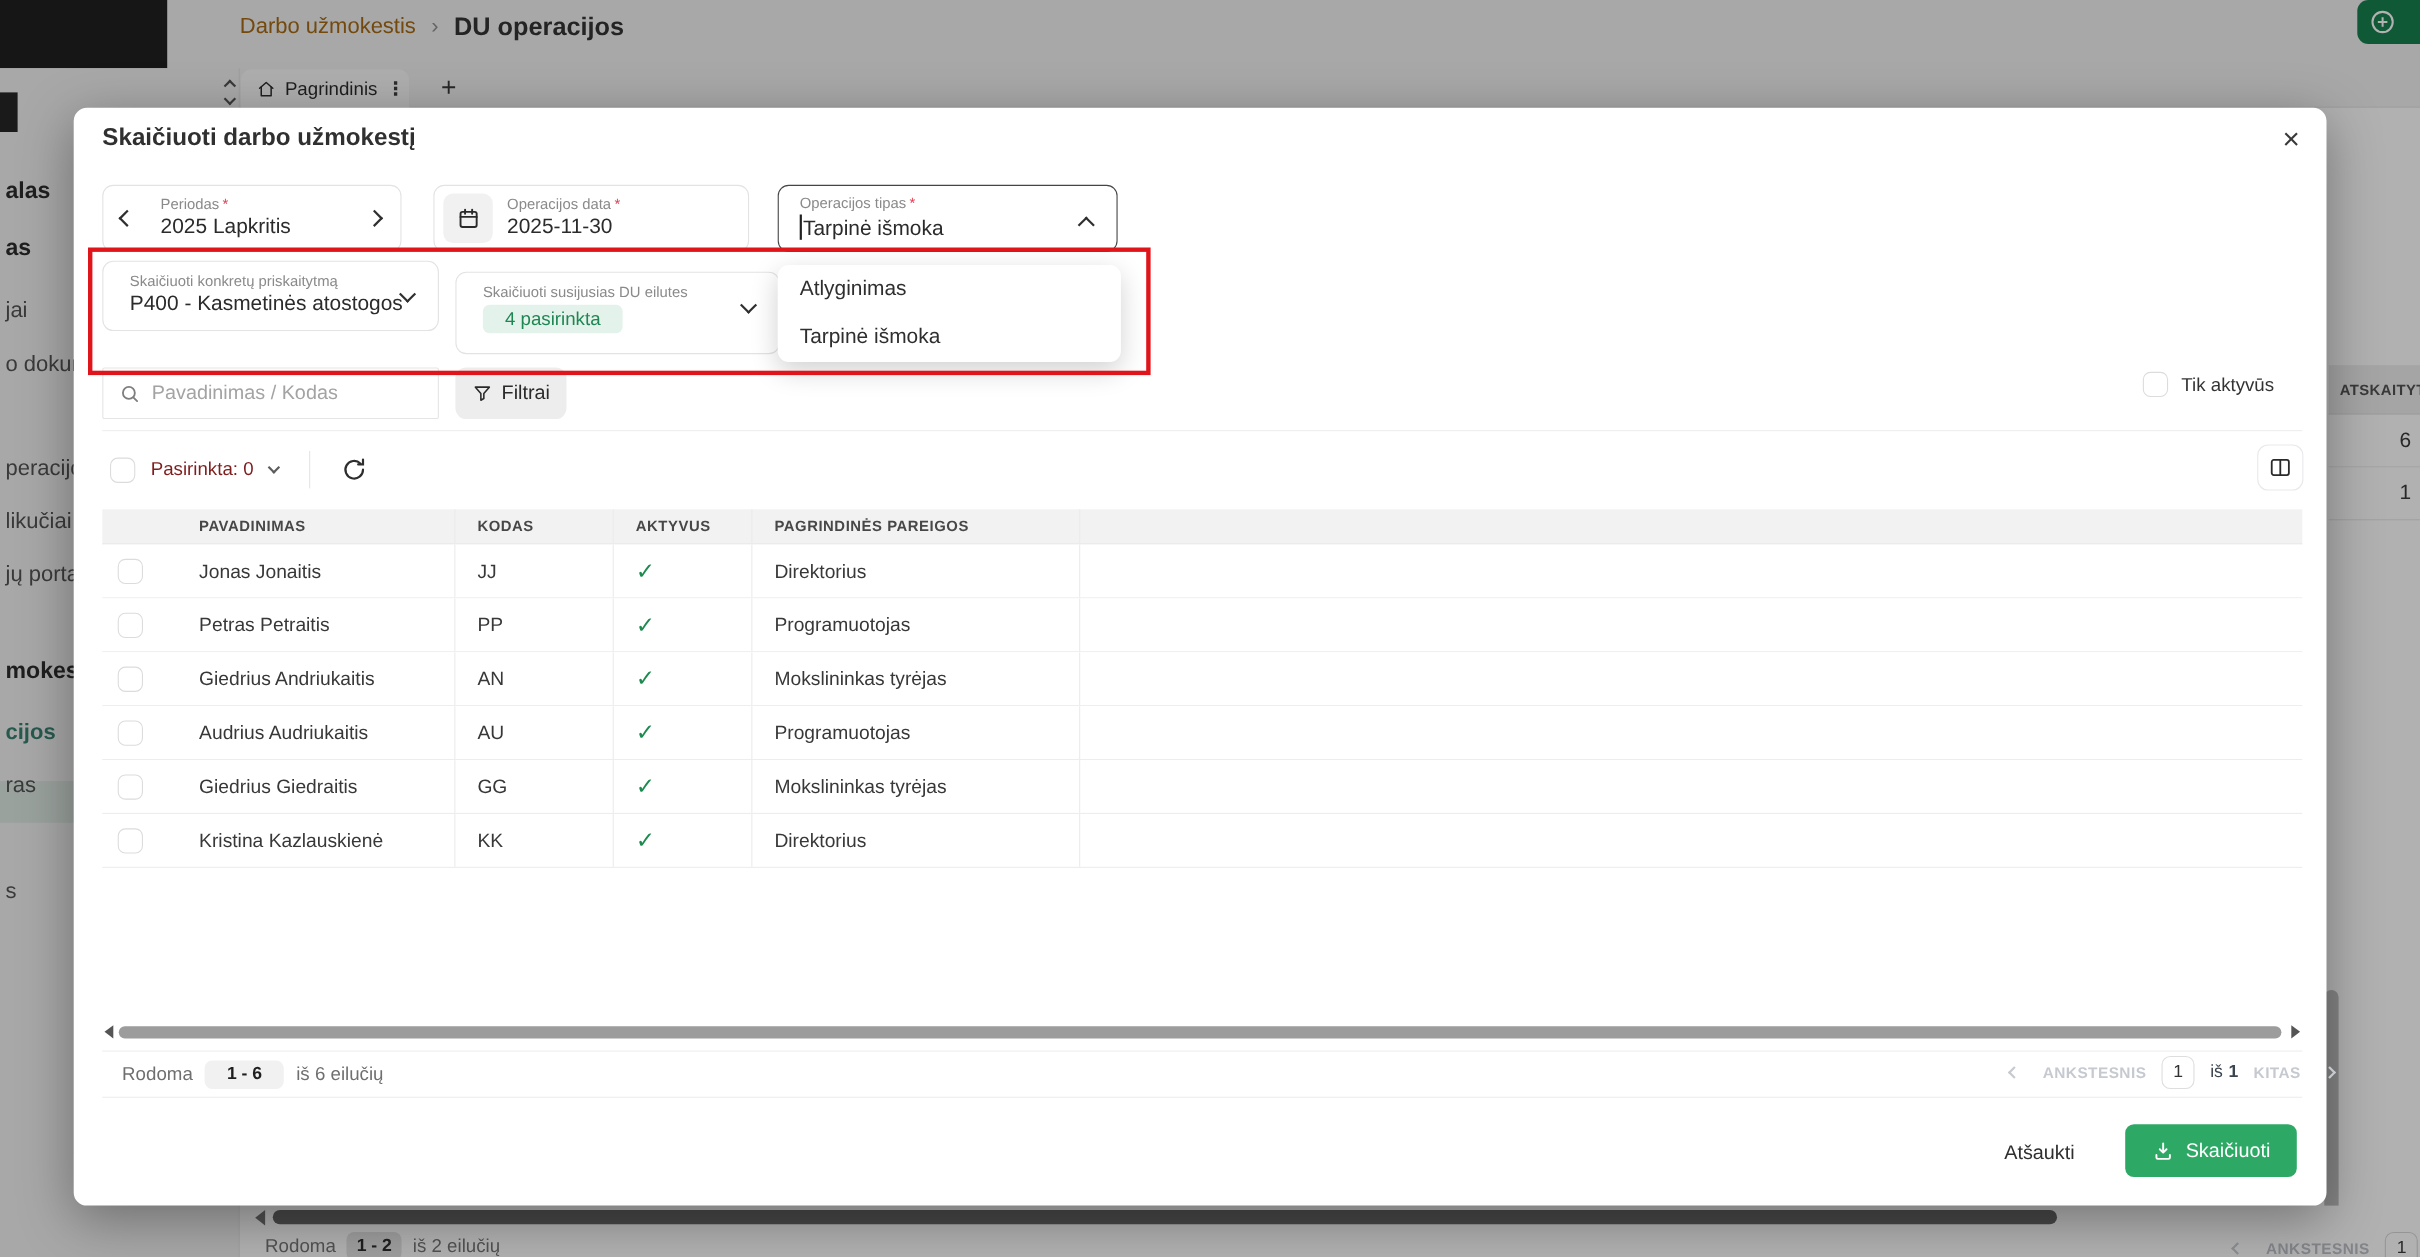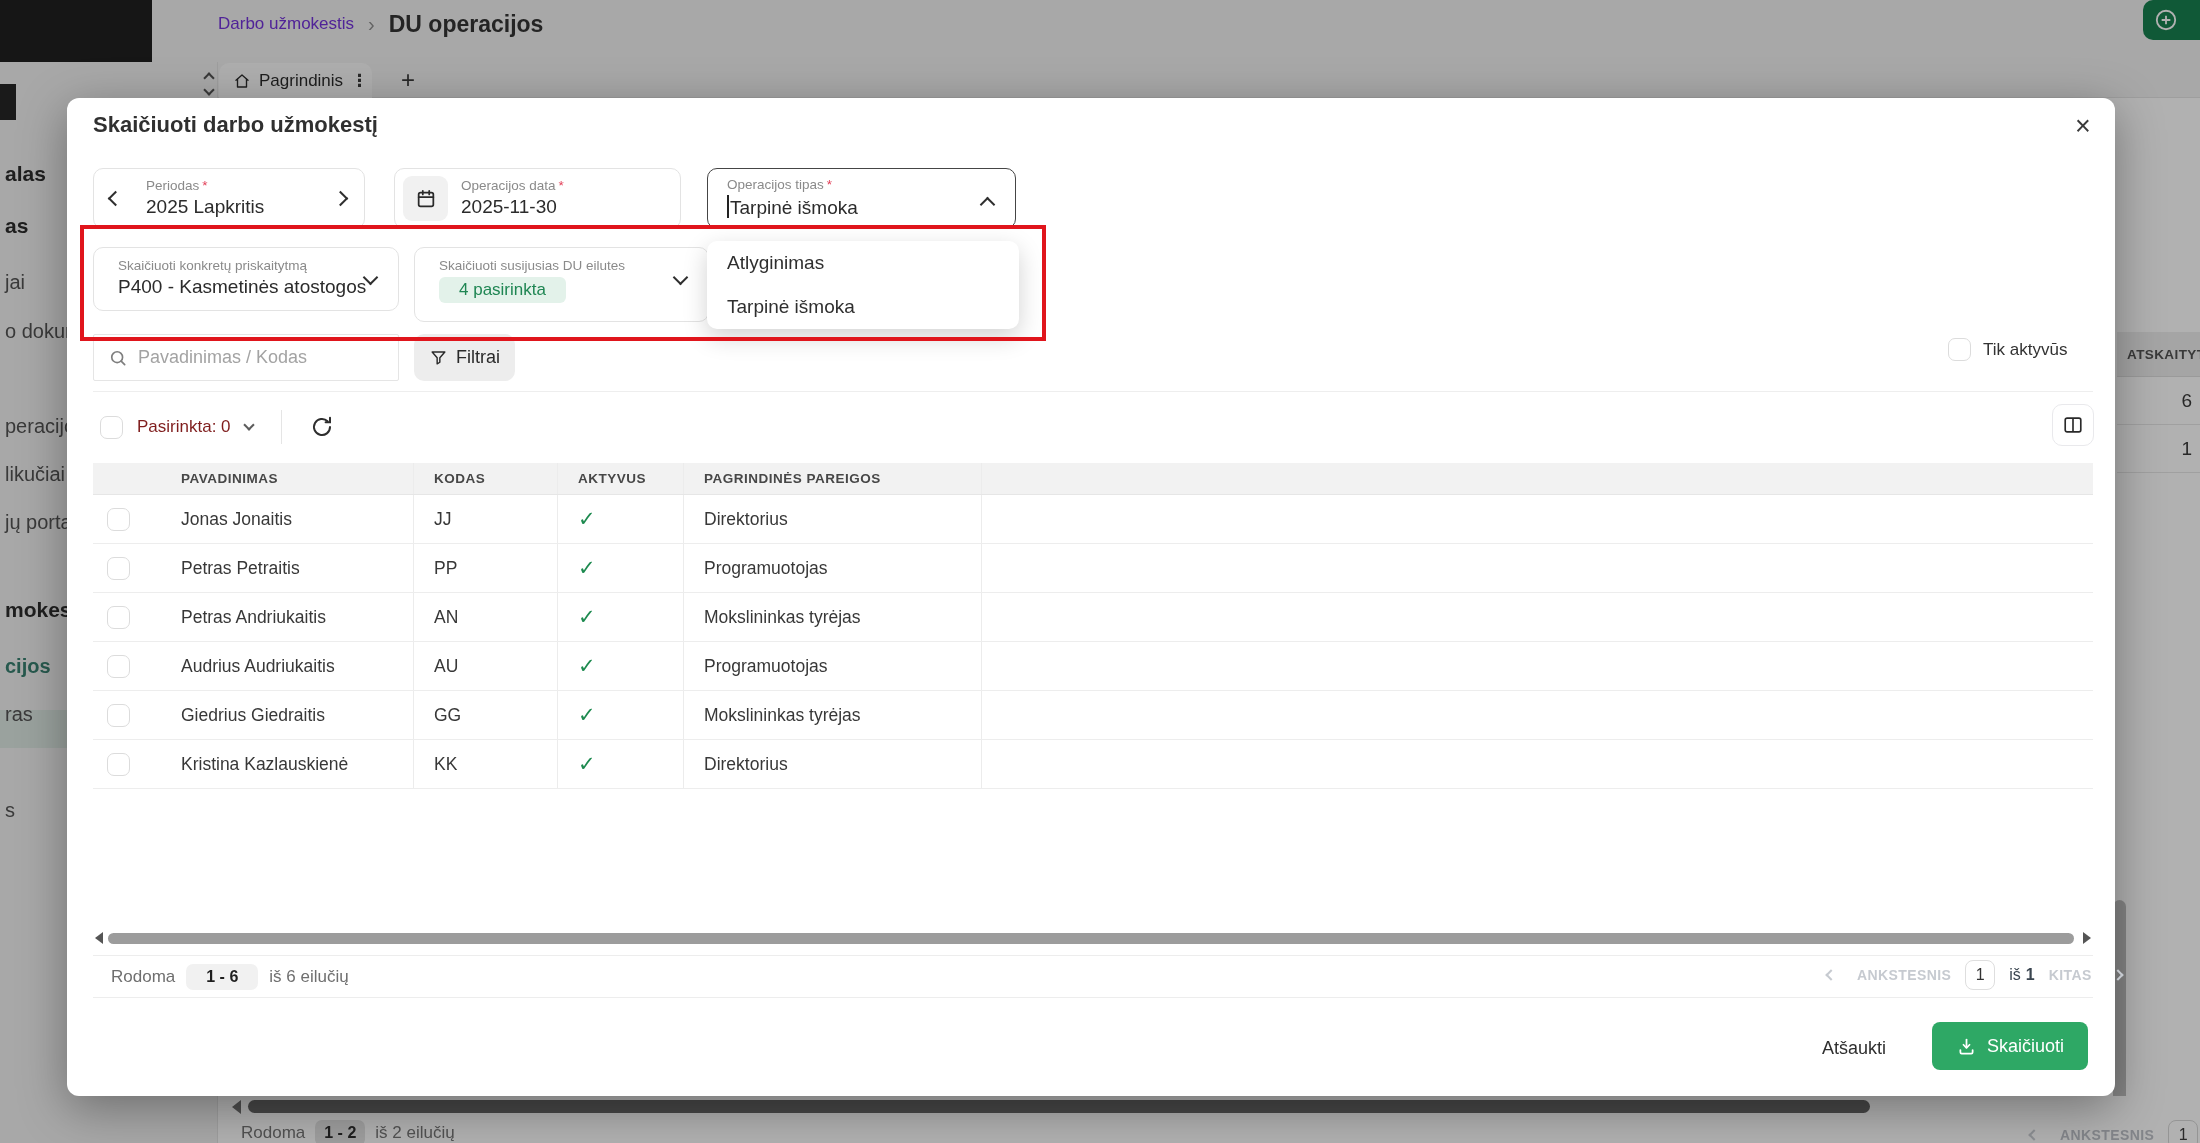--- a/index.html
+++ b/index.html
@@ -9,21 +9,21 @@
 
   
   #bg-content { position:absolute; left:218px; top:98px; right:0; bottom:0; background:#fff; }
   #topbar { position:absolute; left:0; top:0; width:2200px; height:98px; background:#F1F1F1; border-bottom:1px solid #E2E2E2; }
   #black-corner { position:absolute; left:0; top:0; width:152px; height:62px; background:#141414; }
   #black-strip { position:absolute; left:0; top:84px; width:16px; height:36px; background:#1A1A1A; }
   #collapse { position:absolute; left:203px; top:72px; width:20px; height:26px; color:#4A4A4A; }
   #collapse .chv { border-color:#4A4A4A; }
 
   #breadcrumb { position:absolute; left:218px; top:6px; height:36px; display:flex; align-items:center; gap:14px; }
-  #bc-section { font-size:17px; color:#6d28d9; }
+  #bc-section { font-size:20px; color:#a16207; }
   #bc-sep { font-size:20px; color:#8A8A8A; }
   #bc-page { font-size:23px; font-weight:bold; color:#2A2A2A; }
 
   #tab { position:absolute; left:219px; top:63px; width:153px; height:35px; background:#FAFAFA; border-radius:10px 10px 0 0; display:flex; align-items:center; padding:0 10px 0 14px; gap:8px; }
   #tab-label { font-size:17px; color:#1F1F1F; }
   #tab-kebab { font-size:17px; color:#333; font-weight:bold; }
   #tab-plus { position:absolute; left:393px; top:66px; width:30px; height:30px; font-size:24px; color:#2F2F2F; text-align:center; line-height:28px; }
 
   #green-box { position:absolute; left:2143px; top:0; width:57px; height:40px; background:#0C7A47; border-radius:10px 0 0 10px; display:flex; align-items:center; padding-left:10px; }
 
@@ -79,21 +79,21 @@
   .chv.down { transform:rotate(45deg); }
   .chv.up { transform:rotate(-135deg); }
   .chv.left { transform:rotate(135deg); }
   .chv.right { transform:rotate(-45deg); }
   .chv.sm { width:8px; height:8px; border-width:2px; }
 
   #f-period .chv.left { position:absolute; left:16px; top:24px; }
   #f-period .chv.right { position:absolute; right:18px; top:24px; }
   #f-type .chv.up { position:absolute; right:22px; top:30px; }
 
-  #f-accrual { left:93px; top:247px; width:306px; height:64px; }
+  #f-accrual { left:93px; top:237px; width:306px; height:64px; }
   #f-accrual .inner { position:absolute; left:24px; top:10px; }
   #f-accrual .chv.down { position:absolute; right:22px; top:24px; }
   #f-lines { left:414px; top:247px; width:295px; height:75px; }
   #f-lines .inner { position:absolute; left:24px; top:10px; }
   #f-lines .chv.down { position:absolute; right:22px; top:24px; }
   #badge { display:inline-block; margin-top:4px; background:#E3F2EA; color:#1F8653; border-radius:6px; padding:3px 20px; font-size:17px; }
 
   #dropdown { position:absolute; left:707px; top:241px; width:312px; height:88px; background:#fff; border-radius:10px; box-shadow:0 8px 24px rgba(0,0,0,.18); z-index:15; overflow:hidden; }
   .dd-opt { height:44px; display:flex; align-items:center; padding-left:20px; font-size:19px; color:#2F2F2F; cursor:pointer; }
 
@@ -363,21 +363,21 @@
       <div class="tc c3">
           <span class="check">✓</span>
         </div>
       <div class="tc c4">Programuotojas</div>
       <div class="tc c5"></div>
     </div>
     <div class="trow tg">
       <div class="tc c0">
           <span class="cb"></span>
         </div>
-      <div class="tc c1">Petras Andriukaitis</div>
+      <div class="tc c1">Giedrius Andriukaitis</div>
       <div class="tc c2">AN</div>
       <div class="tc c3">
           <span class="check">✓</span>
         </div>
       <div class="tc c4">Mokslininkas tyrėjas</div>
       <div class="tc c5"></div>
     </div>
     <div class="trow tg">
       <div class="tc c0">
           <span class="cb"></span>

